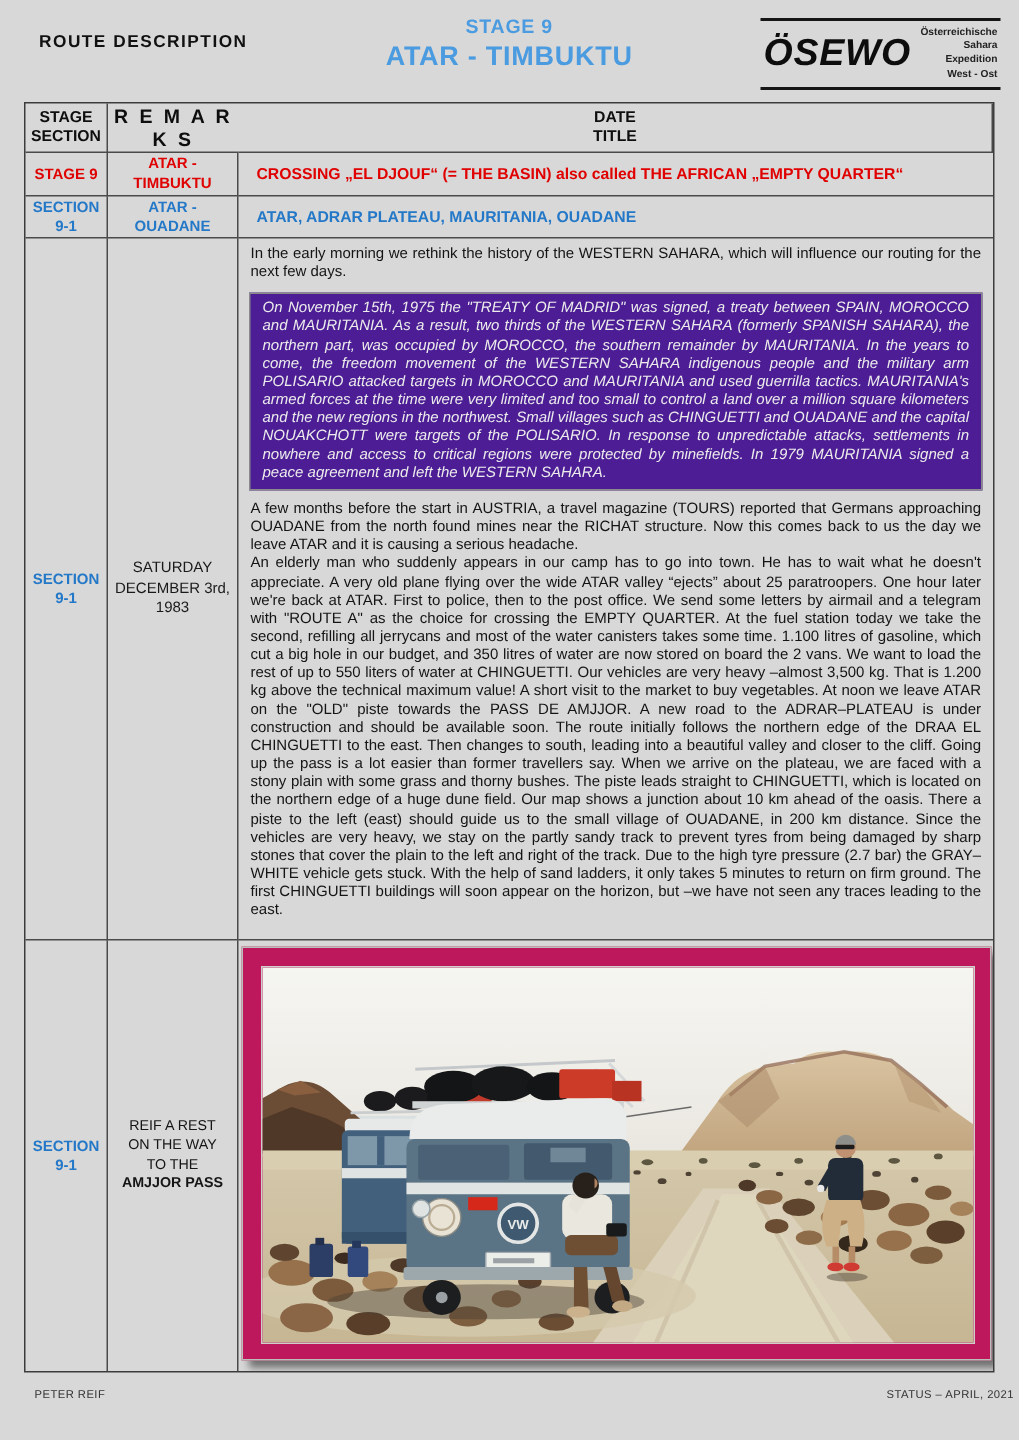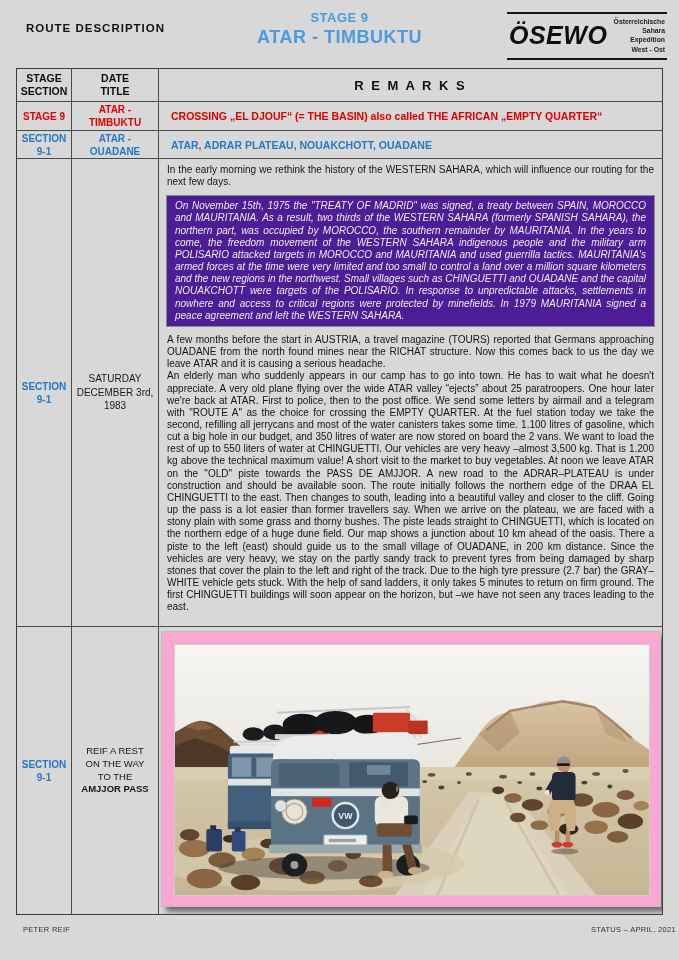--- a/index.html
+++ b/index.html
@@ -26,21 +26,21 @@
   .blue{color:#2478c8;}
   .rowlabel{font-weight:bold;font-size:10px;line-height:1.3;}
   .remarks-line{justify-content:flex-start;text-align:left;padding-left:12px;font-weight:bold;font-size:10.5px;}
   .datecell{font-size:10px;color:#1a1a1a;line-height:1.35;}
   .narrative{display:block;text-align:justify;font-size:10px;line-height:12.15px;color:#141414;padding:5px 7px 0 7px;}
   .narrative p{margin:0;padding:0 1px;}
   .quotebox{background:#4c1d95;color:#ececec;font-style:italic;padding:4px 8px;margin:7px 0;text-align:justify;border:1px solid #8a8a8a;}
   .caption{font-size:9.5px;color:#151515;line-height:1.35;}
   .caption b{display:block;}
   .photocell{display:block;padding:4px 0 0 2px;}
-  .photomat{width:500px;height:276px;background:#f9a8d4;border:1px solid #bdbdba;box-sizing:border-box;padding:12px;box-shadow:5px 5px 5px rgba(95,95,95,.85);}
+  .photomat{width:500px;height:276px;background:#be185d;border:1px solid #bdbdba;box-sizing:border-box;padding:12px;box-shadow:5px 5px 5px rgba(95,95,95,.85);}
   .photomat svg{width:100%;height:100%;display:block;border:1px solid #cfcfc9;}
 
   
   .foot-left{position:absolute;left:23px;top:925px;font-size:7.5px;color:#333;letter-spacing:.3px;}
   .foot-center{position:absolute;left:0;right:0;top:972px;font-size:9.5px;color:#333;}
   .foot-right{position:absolute;right:3px;top:925px;font-size:7.5px;color:#333;letter-spacing:.3px;}
 </style>
 </head>
 <body>
 
@@ -53,34 +53,34 @@
   <span class="logo-name">ÖSEWO</span>
   <span class="logo-sub preline">Österreichische
 Sahara Expedition
 West - Ost</span>
 </div>
 
 <div class="rtable">
 
   <div class="cell colhead preline">STAGE
 SECTION</div>
+  <div class="cell last remarks-head">R E M A R K S</div>
   <div class="cell colhead preline">DATE
 TITLE</div>
-  <div class="cell last remarks-head">R E M A R K S</div>
 
   <div class="cell rowlabel red preline">STAGE 9</div>
   <div class="cell rowlabel red preline">ATAR -
 TIMBUKTU</div>
   <div class="cell last remarks-line red">CROSSING „EL DJOUF“ (= THE BASIN) also called THE AFRICAN „EMPTY QUARTER“</div>
 
   <div class="cell rowlabel blue preline">SECTION
 9-1</div>
   <div class="cell rowlabel blue preline">ATAR -
 OUADANE</div>
-  <div class="cell last remarks-line blue">ATAR, ADRAR PLATEAU, NOUAKCHOTT, OUADANE</div>
+  <div class="cell last remarks-line blue">ATAR, ADRAR PLATEAU, MAURITANIA, OUADANE</div>
 
   <div class="cell rowlabel blue preline">SECTION
 9-1</div>
   <div class="cell datecell preline">SATURDAY
 DECEMBER 3rd,
 1983</div>
   <div class="cell last narrative">
     <p>In the early morning we rethink the history of the WESTERN SAHARA, which will influence our routing for the next few days.</p>
     <div class="quotebox">On November 15th, 1975 the "TREATY OF MADRID" was signed, a treaty between SPAIN, MOROCCO and MAURITANIA. As a result, two thirds of the WESTERN SAHARA (formerly SPANISH SAHARA), the northern part, was occupied by MOROCCO, the southern remainder by MAURITANIA. In the years to come, the freedom movement of the WESTERN SAHARA indigenous people and the military arm POLISARIO attacked targets in MOROCCO and MAURITANIA and used guerrilla tactics. MAURITANIA's armed forces at the time were very limited and too small to control a land over a million square kilometers and the new regions in the northwest. Small villages such as CHINGUETTI and OUADANE and the capital NOUAKCHOTT were targets of the POLISARIO. In response to unpredictable attacks, settlements in nowhere and access to critical regions were protected by minefields. In 1979 MAURITANIA signed a peace agreement and left the WESTERN SAHARA.</div>
     <p>A few months before the start in AUSTRIA, a travel magazine (TOURS) reported that Germans approaching OUADANE from the north found mines near the RICHAT structure. Now this comes back to us the day we leave ATAR and it is causing a serious headache.</p>

